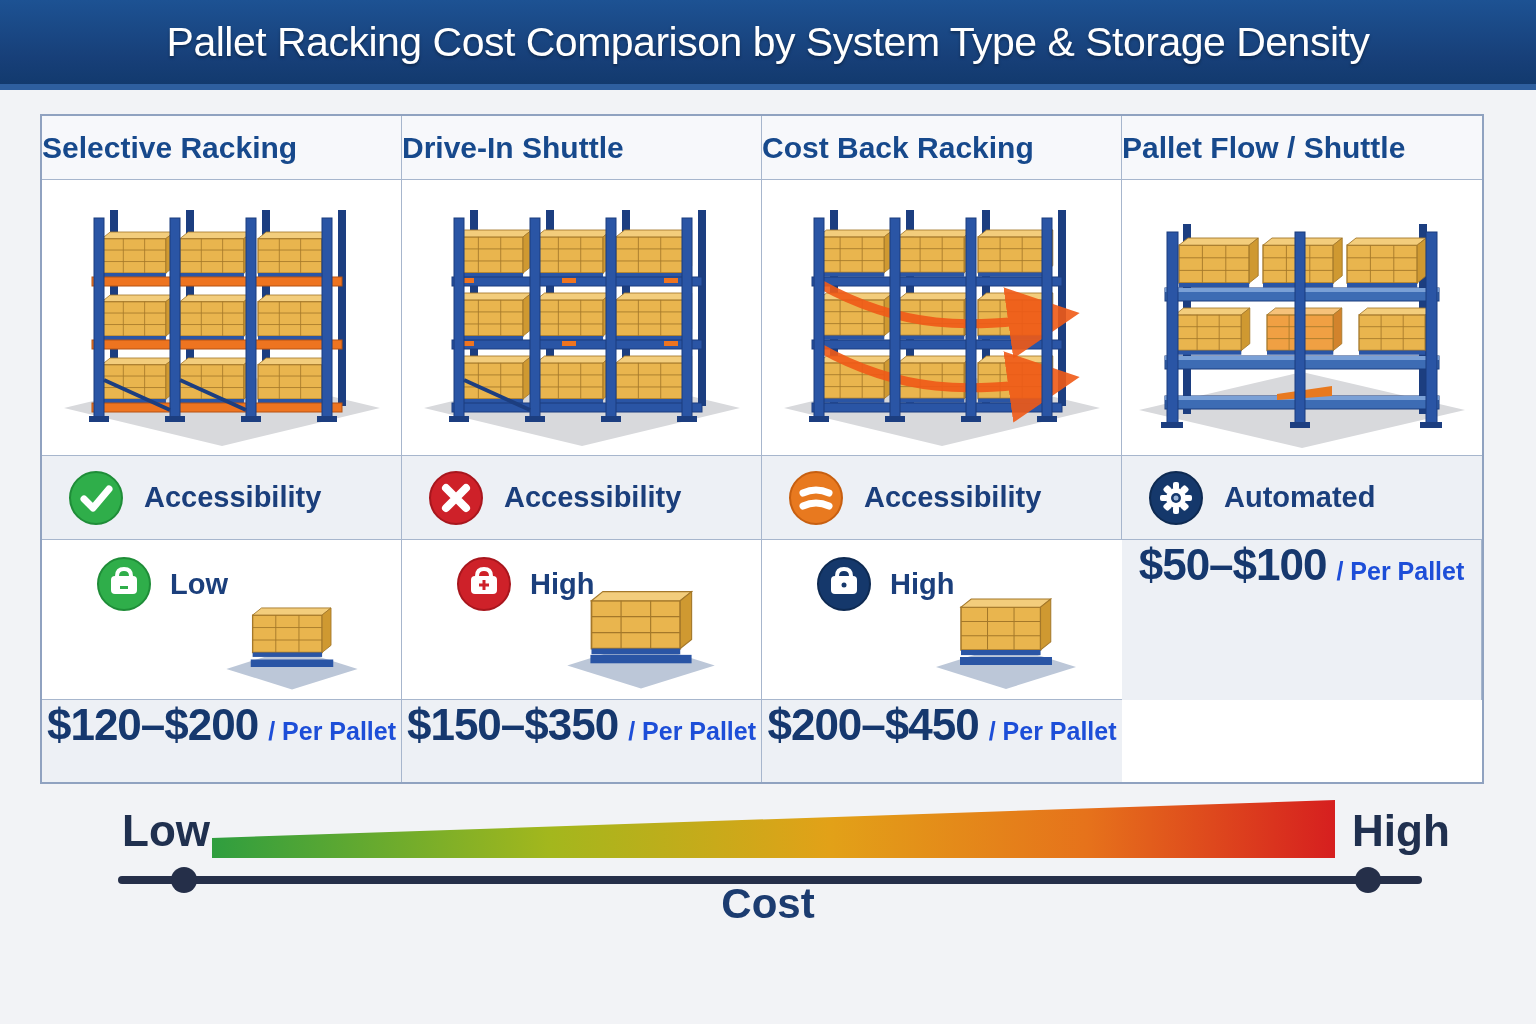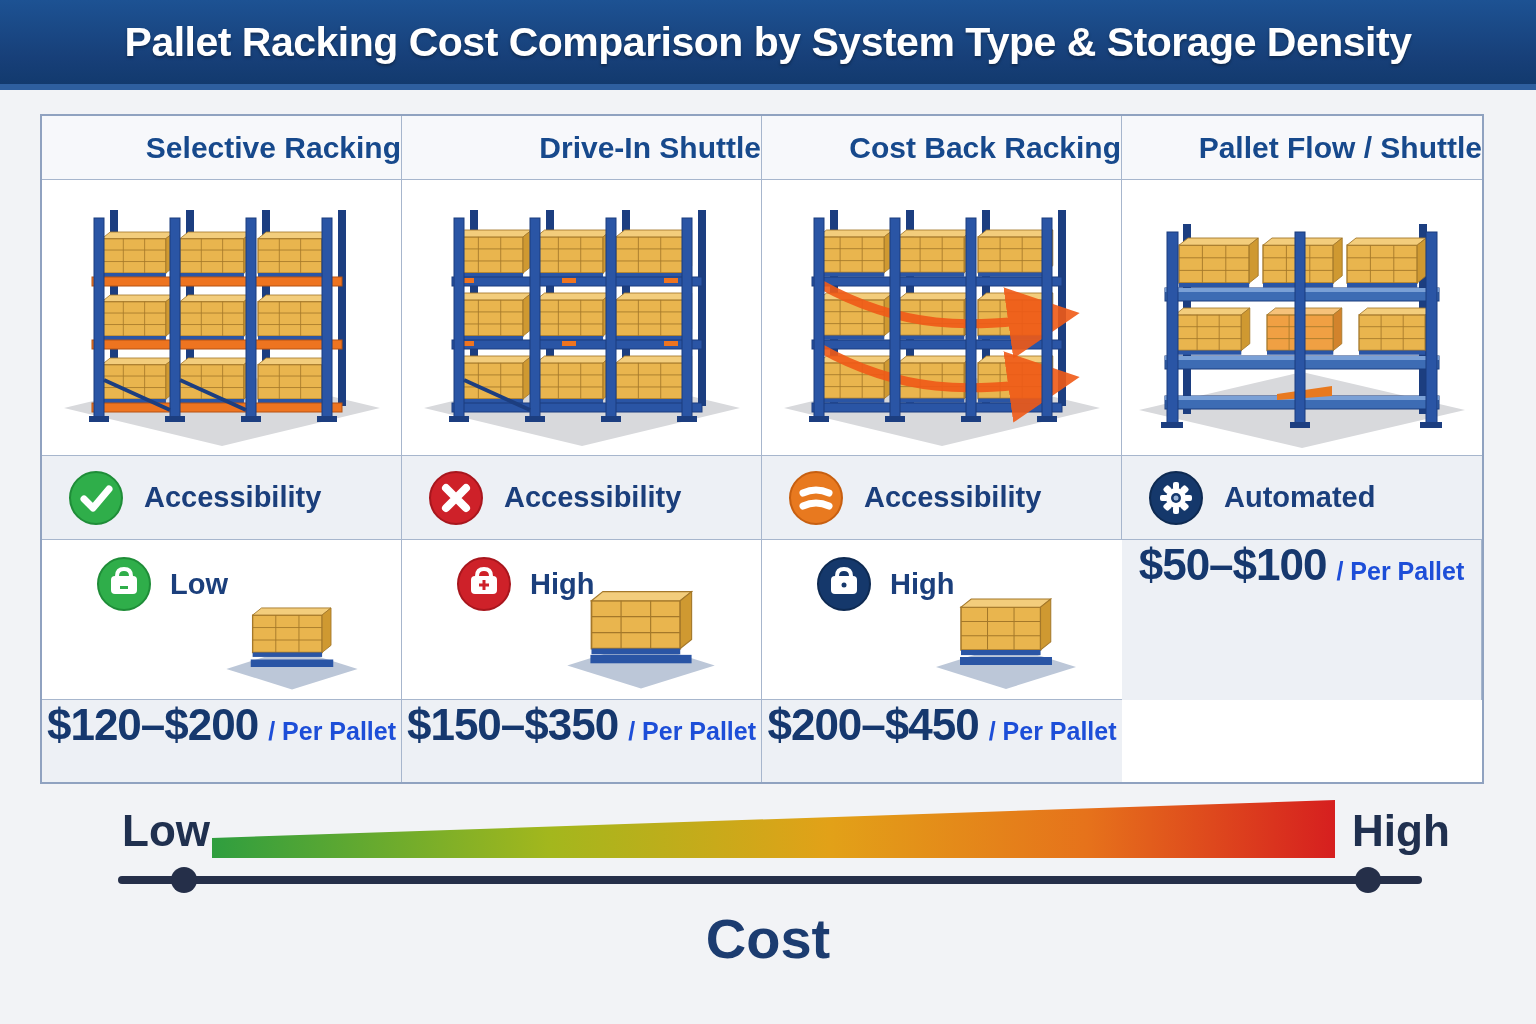--- a/index.html
+++ b/index.html
@@ -10,53 +10,53 @@
     -webkit-font-smoothing:antialiased;
   }
   
   .hdr{
     position:absolute;left:0;top:0;width:1536px;height:84px;
     background:linear-gradient(180deg,#1d5293 0%,#173f78 70%,#123a6e 100%);
     border-bottom:6px solid #2e5f9f;
     display:flex;align-items:center;justify-content:center;
   }
   .hdr h1{
-    margin:0;color:#ffffff;font-size:41px;font-weight:700;letter-spacing:-0.5px;
+    margin:0;color:#ffffff;font-size:41px;font-weight:400;letter-spacing:-0.5px;
     text-shadow:0 2px 3px rgba(0,0,0,.35);white-space:nowrap;
   }
   
   .tbl{
     position:absolute;left:40px;top:114px;width:1440px;height:666px;
     display:grid;grid-template-columns:repeat(4,1fr);
     grid-template-rows:64px 276px 84px 160px 82px;
     border:2px solid #90a2c0;background:#ffffff;
   }
   .cell{border-right:1px solid #a7b6cd;border-bottom:1px solid #a7b6cd;position:relative;overflow:hidden;}
   .cell.lastcol{border-right:none;}
   .cell.lastrow{border-bottom:none;}
-  .rowhdr{background:#f7f8fb;display:flex;align-items:center;justify-content:flex-end;}
+  .rowhdr{background:#f7f8fb;display:flex;align-items:center;justify-content:flex-start;}
   .rowill{background:#ffffff;display:flex;align-items:flex-start;justify-content:center;}
   .rowacc{background:#edf0f5;display:flex;align-items:center;gap:20px;padding-left:26px;box-sizing:border-box;}
   .rowden{background:#ffffff;}
   .rowprc{background:#edf0f5;display:flex;align-items:baseline;justify-content:center;gap:10px;}
   .coltitle{color:#17498c;font-size:30px;font-weight:700;white-space:nowrap;}
   .acclabel{color:#1b3f7c;font-size:29px;font-weight:700;}
   .denhead{display:flex;align-items:center;gap:18px;padding:16px 0 0 54px;}
   .denlabel{color:#1b3f7c;font-size:29px;font-weight:700;white-space:nowrap;}
   .denpallet{position:absolute;right:34px;bottom:2px;}
   .price{color:#16386e;font-size:44px;font-weight:700;letter-spacing:-1px;white-space:nowrap;}
   .unit{color:#1d4ed8;font-size:25px;font-weight:600;white-space:nowrap;}
   .cicn{flex:0 0 auto;}
   
   .foot{position:absolute;left:0;top:780px;width:1536px;height:244px;}
   .lowlbl,.highlbl{position:absolute;top:26px;font-size:44px;font-weight:700;color:#20304f;}
   .lowlbl{left:122px;}
   .highlbl{left:1352px;}
-  .costlbl{position:absolute;top:126px;left:0;width:100%;text-align:center;
-           font-size:56px;font-weight:700;color:#1c3c70;}
+  .costlbl{position:absolute;top:100px;left:0;width:100%;text-align:center;
+           font-size:42px;font-weight:700;color:#1c3c70;}
   .axis-svg{position:absolute;left:0;top:0;}
 </style>
 </head>
 <body>
 
 <svg width="0" height="0" style="position:absolute">
   <defs>
     <g id="crate">
       <polygon points="0,8 78,8 78,50 0,50" fill="#e9b54e" stroke="#a4782a" stroke-width="1.5"></polygon>
       <polygon points="0,8 10,0 88,0 78,8" fill="#f3cd7c" stroke="#a4782a" stroke-width="1"></polygon>

